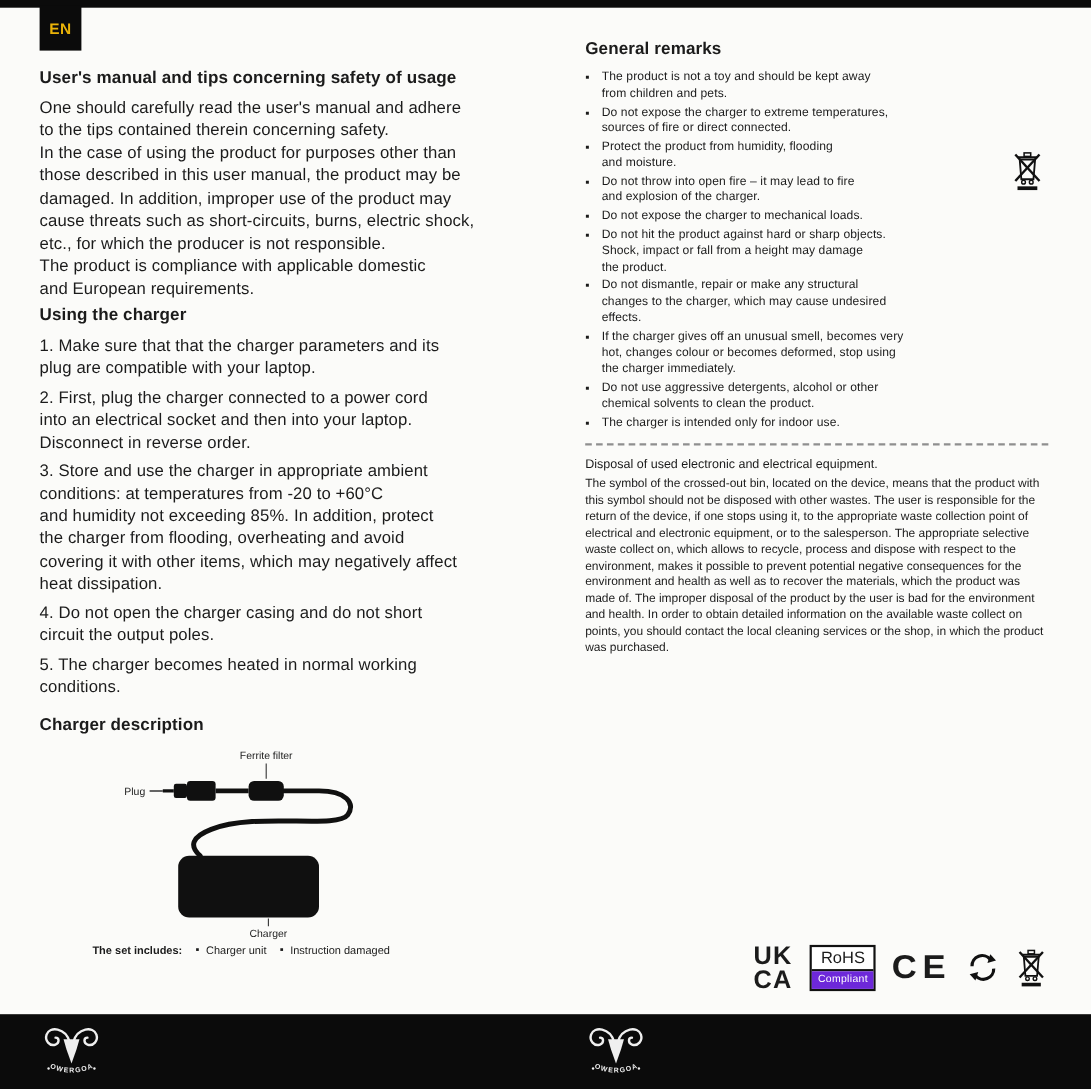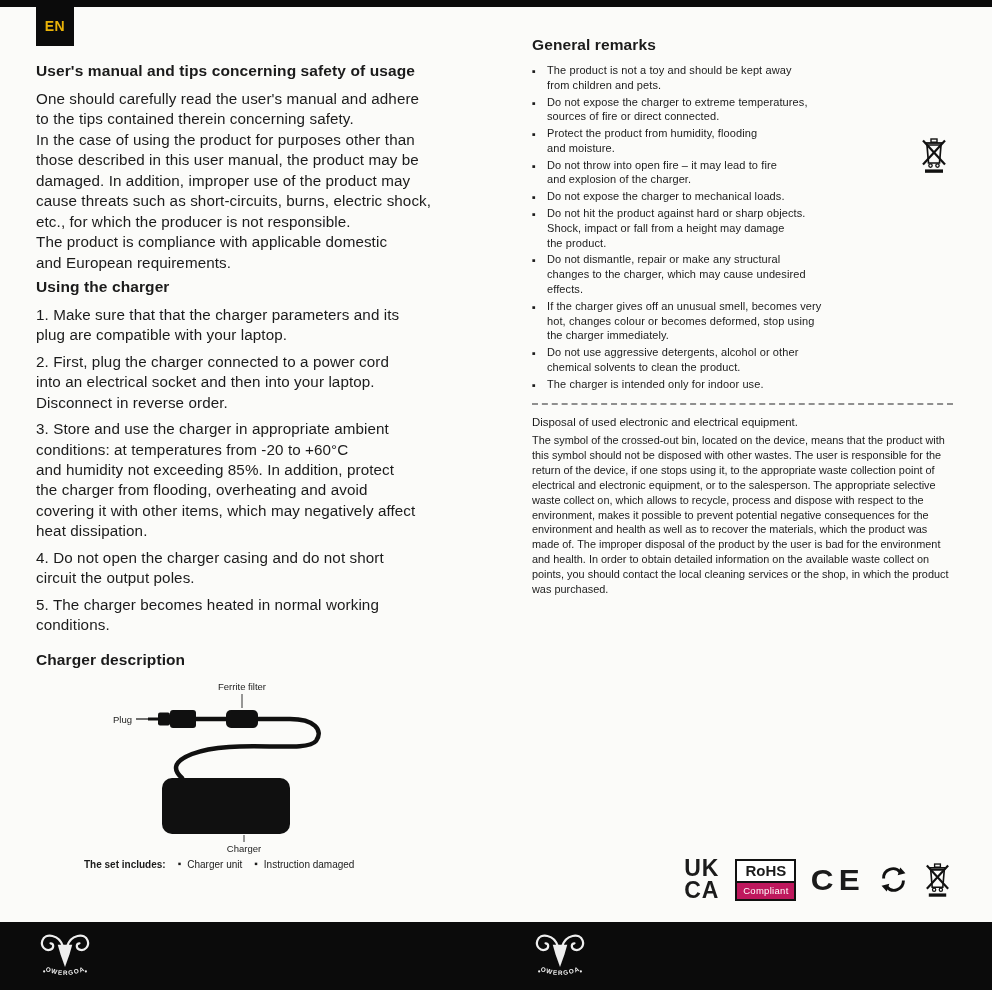--- a/index.html
+++ b/index.html
@@ -44,22 +44,22 @@
   .diagram-svg { display:block; margin:8px 0 0 56px; }
   .diagram-svg text { font-size:9.5px; fill:#222; font-family:"Liberation Sans","DejaVu Sans",sans-serif; }
 
   .set-line { position:absolute; left:36px; top:859px; font-size:10px; display:flex; align-items:baseline; gap:12px;margin-left:48px; }
   .set-label { font-weight:bold; }
   .set-item::before { content:"▪"; font-size:10px; margin-right:6px; position:relative; top:-1px; }
 
   .marks-row { position:absolute; right:40px; top:858px; display:flex; align-items:center; gap:16px; }
   .ukca { font-weight:bold; font-size:23px; line-height:.95; letter-spacing:1px; }
   .rohs { border:2px solid #111; text-align:center; background:#fff; }
-  .rohs-top { font-weight:bold; font-size:15px; padding:1px 8px 2px; border-bottom:2px solid #111; }
-  .rohs-bottom { background:#be185d; color:#fff; font-size:9.5px; padding:2px 4px 3px; letter-spacing:.3px; }
+  .rohs-top { font-weight:normal; font-size:15px; padding:1px 8px 2px; border-bottom:2px solid #111; }
+  .rohs-bottom { background:#6d28d9; color:#fff; font-size:9.5px; padding:2px 4px 3px; letter-spacing:.3px; }
   .ce-mark { font-weight:bold; font-size:30px; letter-spacing:5px; transform:scaleX(1.05); }
 
   .margin-bin { position:absolute; left:919px; top:136px; }
 
   .footer { position:absolute; left:0; right:0; bottom:0; height:68px; background:#0b0b0b; }
   .goat { position:absolute; top:6px; width:58px; height:56px; }
   .goat-1 { left:36px; } .goat-2 { left:531px; }
 </style>
 </head>
 <body>

